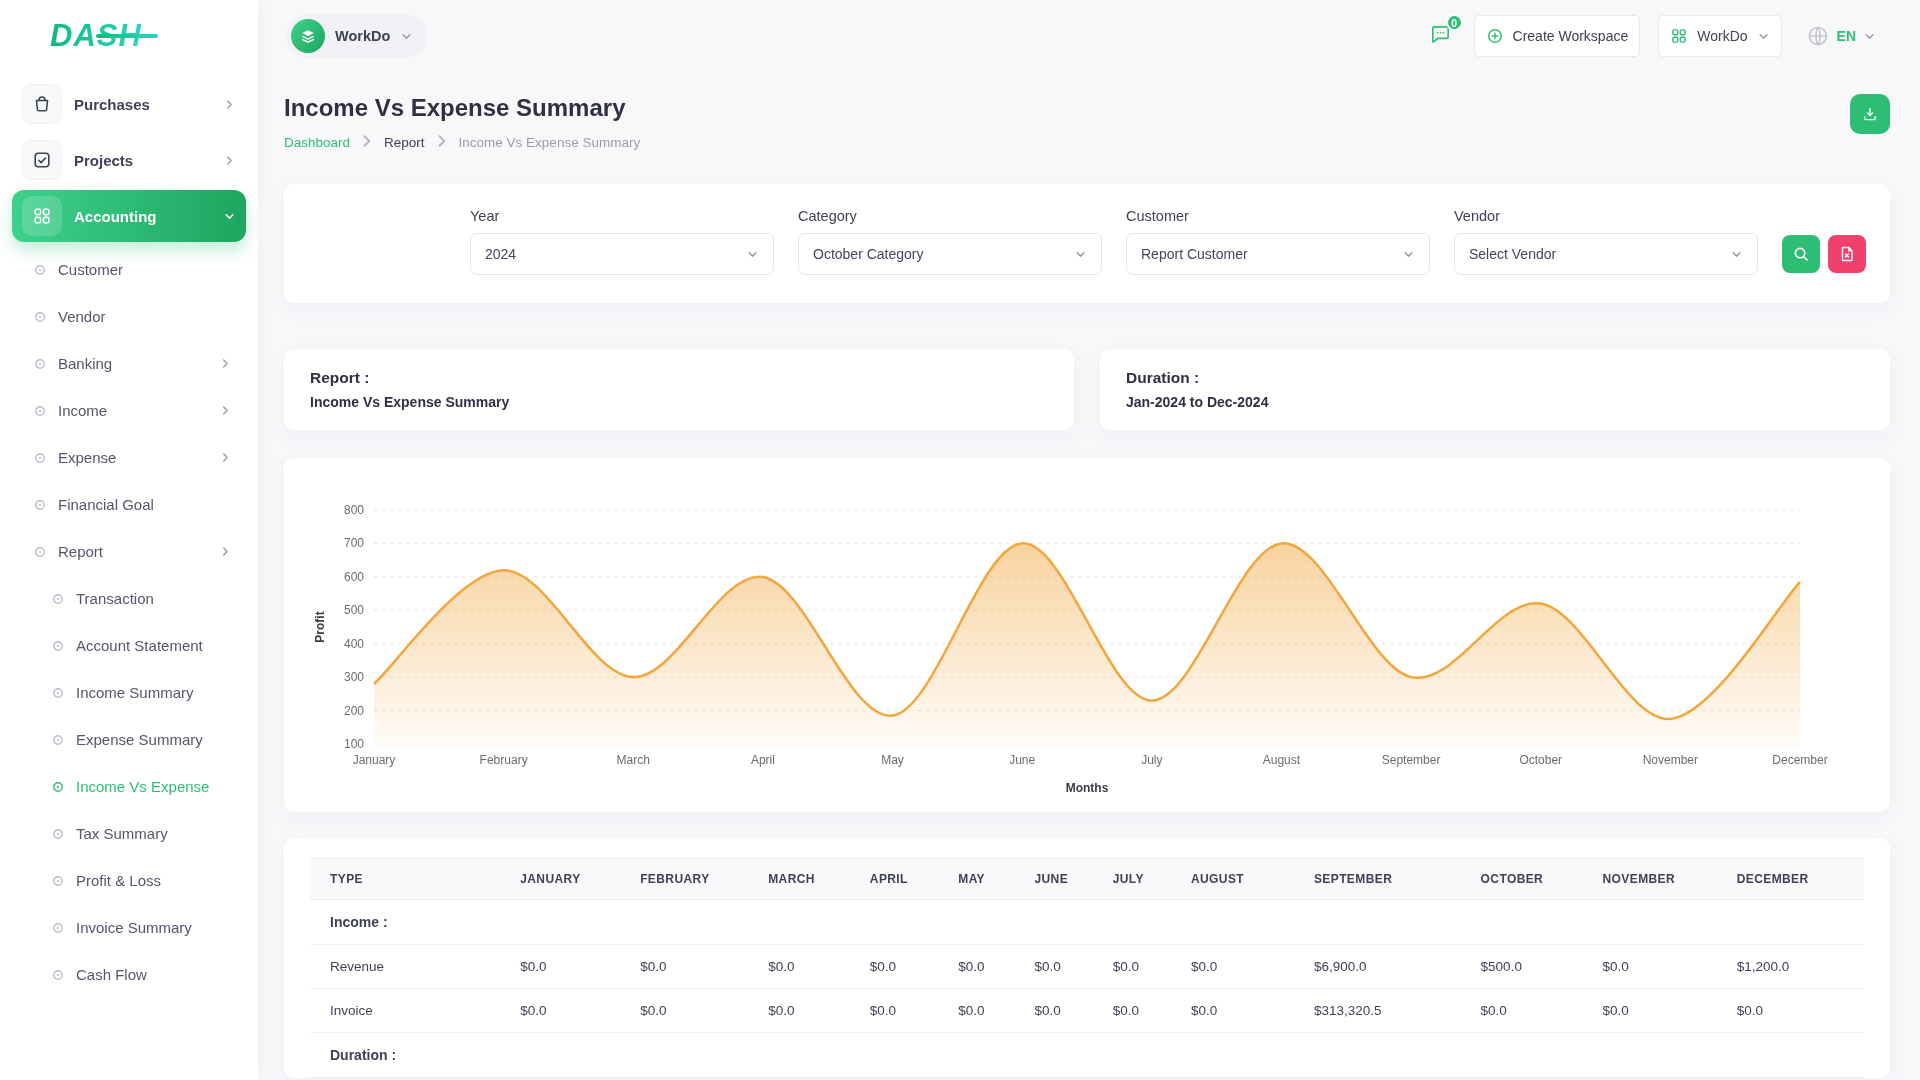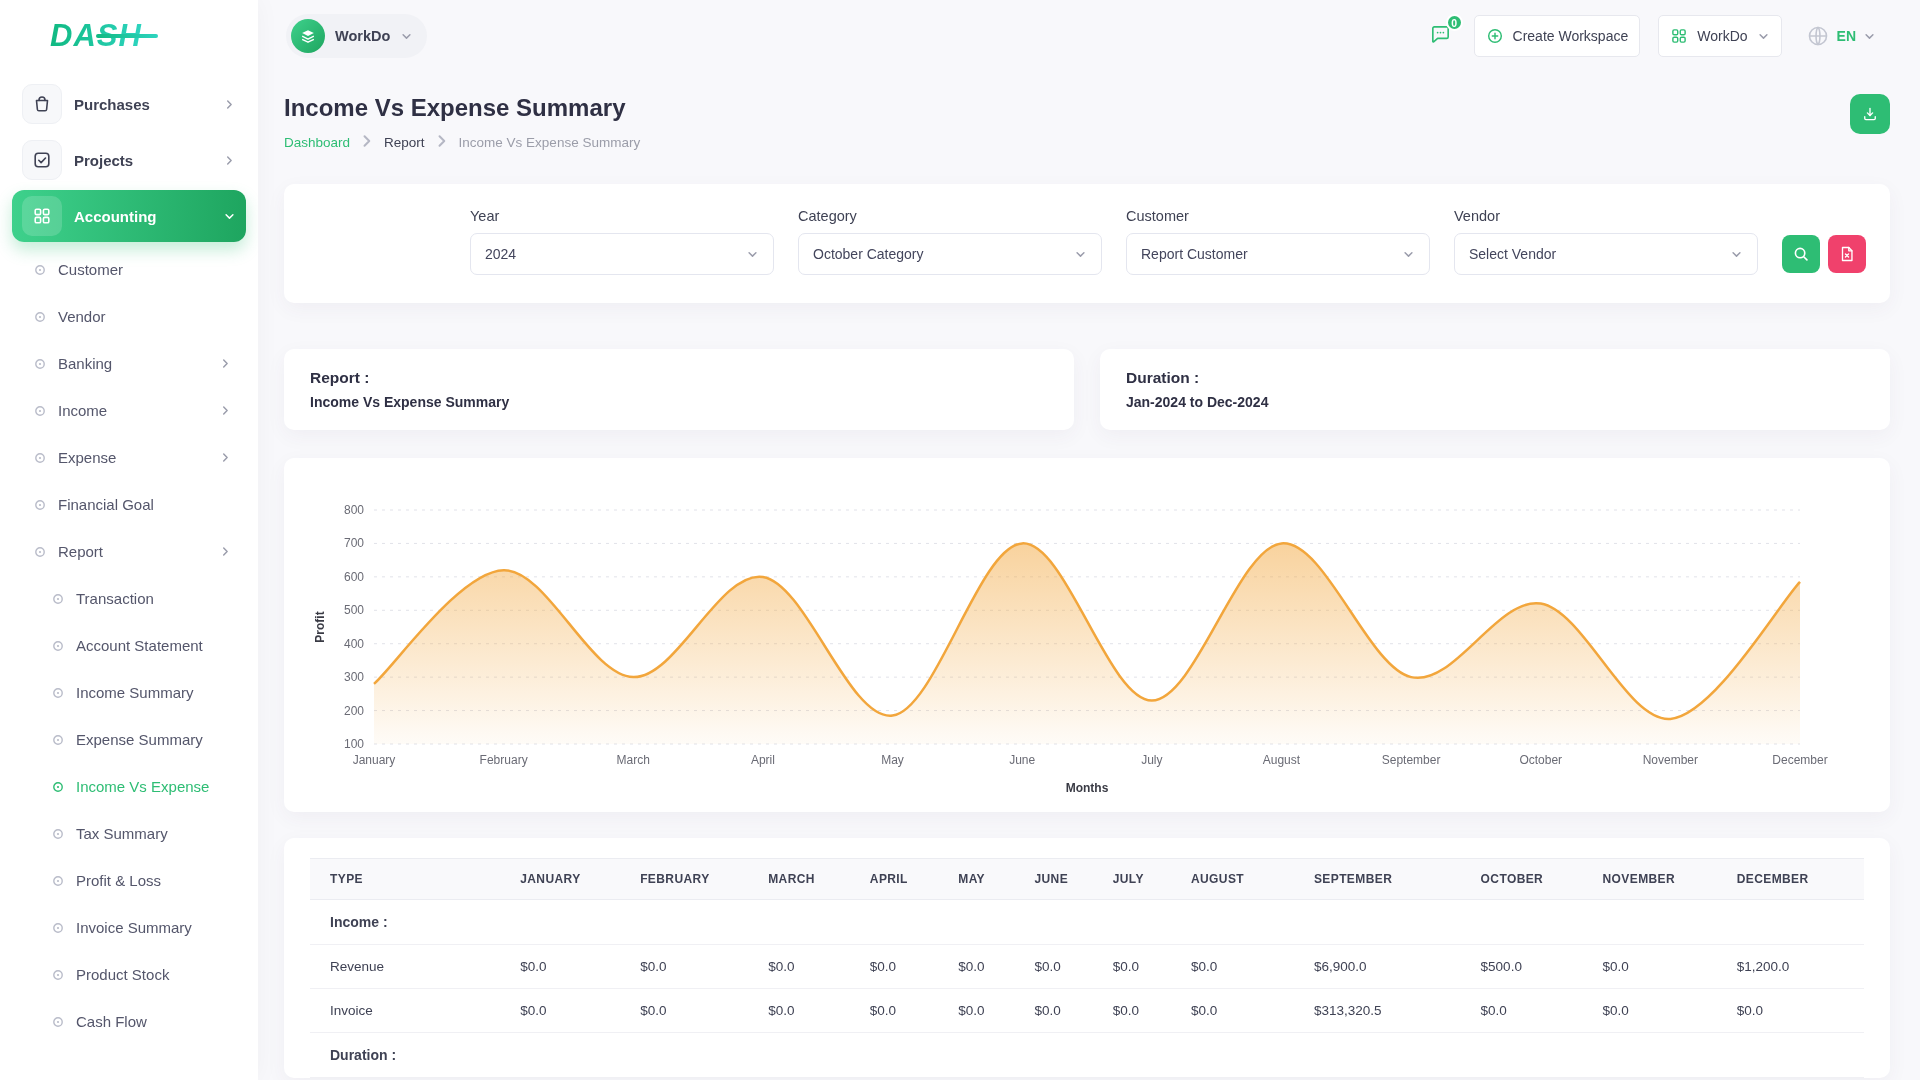--- a/index.html
+++ b/index.html
@@ -314,29 +314,20 @@
         <span class="lbl">Profit &amp; Loss</span>
       </div>
       <div class="nav2">
         <span class="ring">
           <svg viewBox="0 0 12 12" fill="none" stroke="currentColor" stroke-width="1.4">
             <circle cx="6" cy="6" r="4.2"></circle>
             <circle cx="6" cy="6" r="1.1" fill="currentColor" stroke="none"></circle>
           </svg>
         </span>
         <span class="lbl">Invoice Summary</span>
-      </div>
-      <div class="nav2">
-        <span class="ring">
-          <svg viewBox="0 0 12 12" fill="none" stroke="currentColor" stroke-width="1.4">
-            <circle cx="6" cy="6" r="4.2"></circle>
-            <circle cx="6" cy="6" r="1.1" fill="currentColor" stroke="none"></circle>
-          </svg>
-        </span>
-        <span class="lbl">Product Stock</span>
       </div>
       <div class="nav2">
         <span class="ring">
           <svg viewBox="0 0 12 12" fill="none" stroke="currentColor" stroke-width="1.4">
             <circle cx="6" cy="6" r="4.2"></circle>
             <circle cx="6" cy="6" r="1.1" fill="currentColor" stroke="none"></circle>
           </svg>
         </span>
         <span class="lbl">Cash Flow</span>
       </div>

